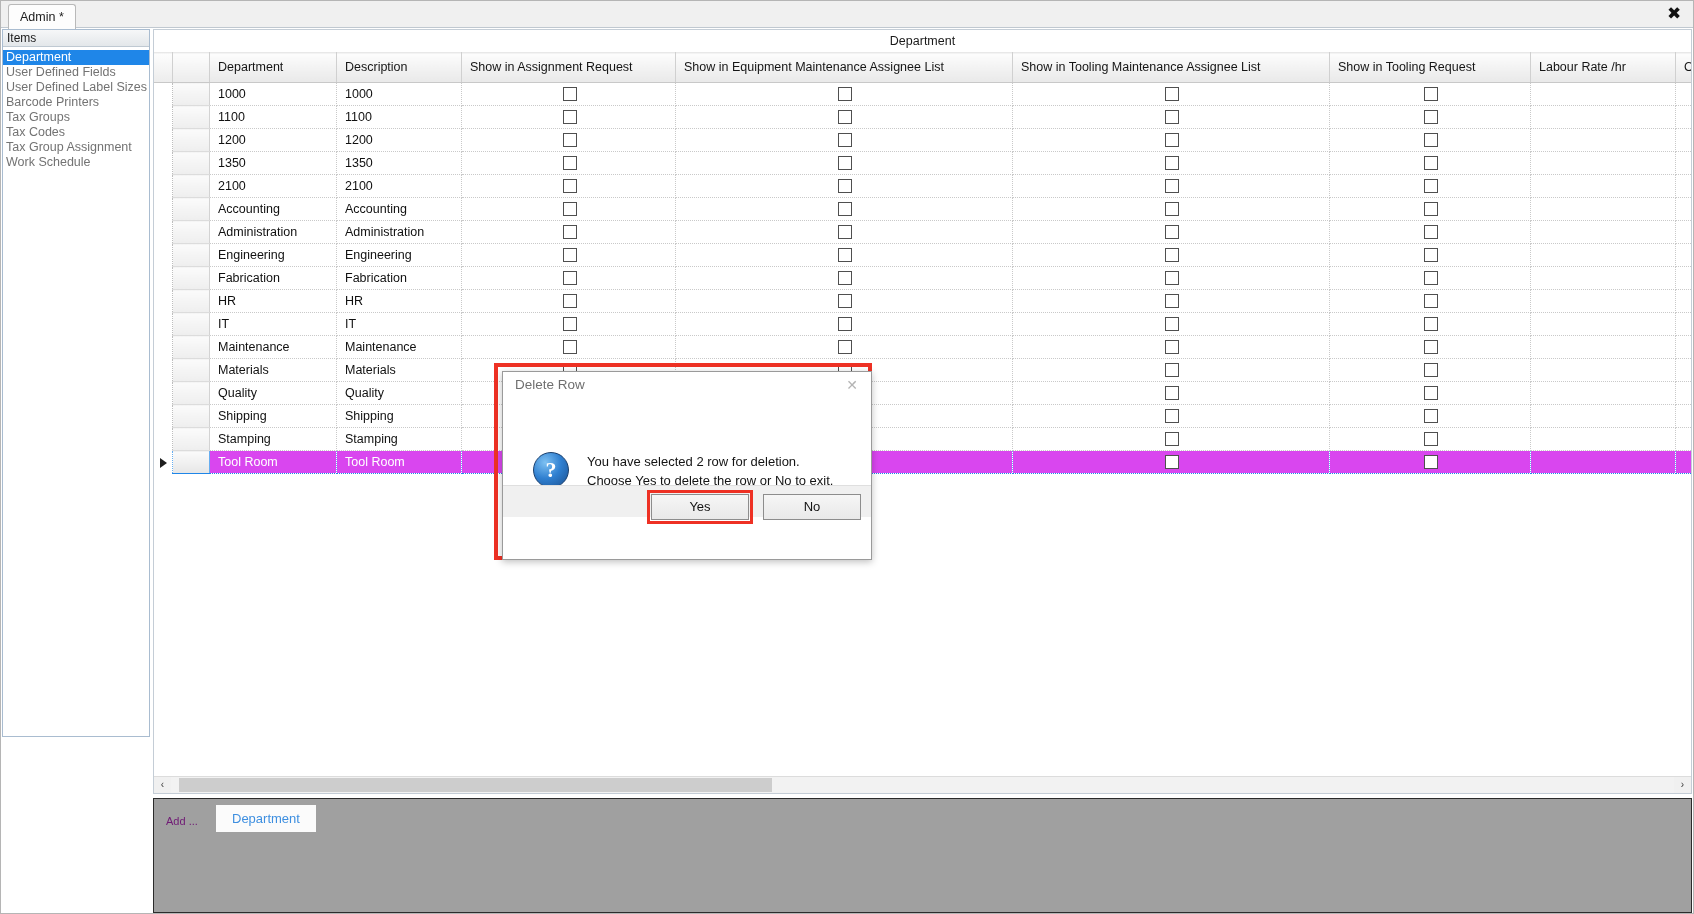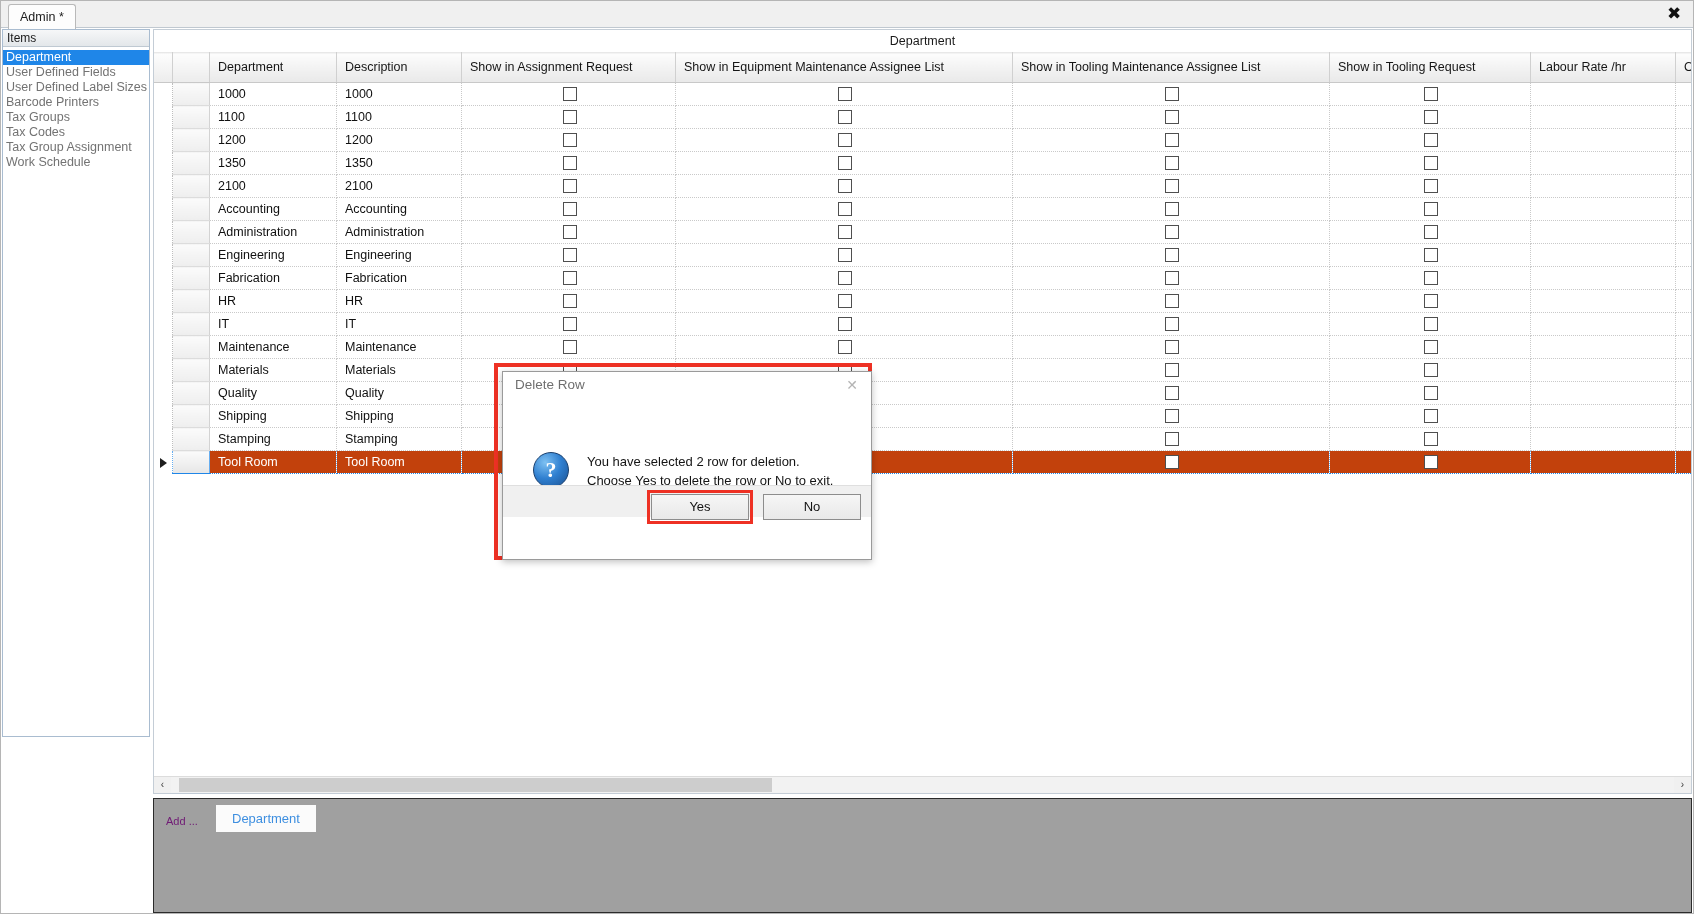--- a/index.html
+++ b/index.html
@@ -158,21 +158,21 @@
   }
   table.grid td.selcol {
     width: 36px;
     padding: 0;
     background: linear-gradient(to bottom,#fbfbfb,#eeeeee);
     border-right: 1px solid #d3d3d3;
     border-bottom: 1px solid #dcdcdc;
   }
   table.grid td.center { text-align: center; }
   table.grid tr.selected td {
-    background: #c2410c;
+    background: #d946ef;
     color: #ffffff;
     border-right-color: #67aef0;
     border-bottom-color: #1f86e8;
   }
   table.grid tr.selected td.selcol {
     background: linear-gradient(to bottom,#fbfbfb,#e6e6e6);
   }
   table.grid tr.selected td.rowhdr { background:#ffffff; }
   .rowptr {
     display: inline-block;

